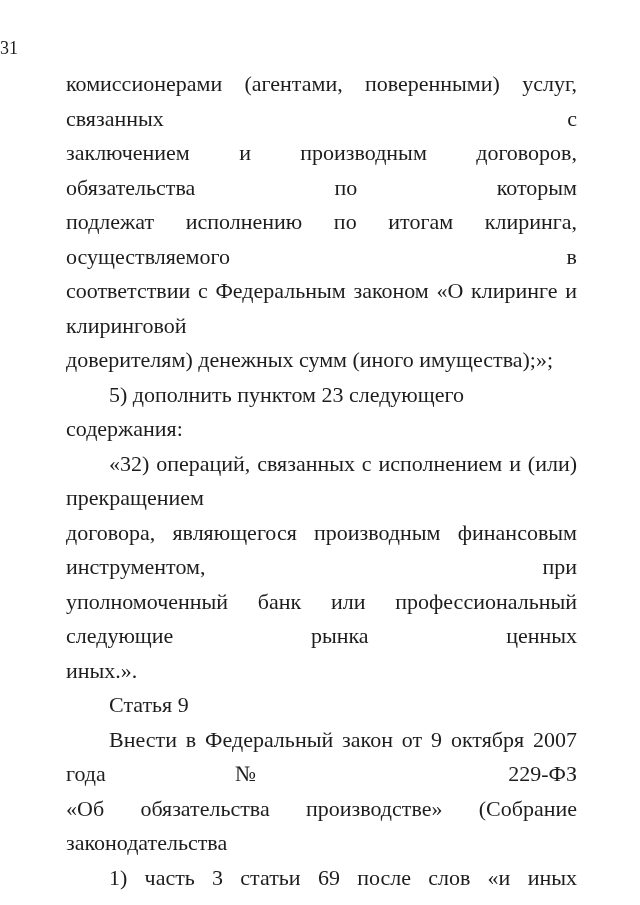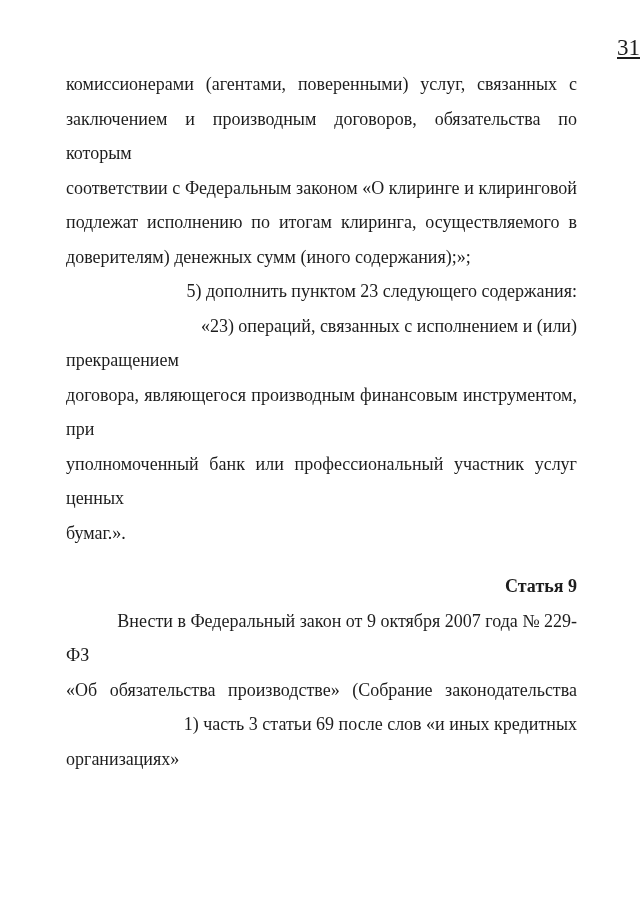--- a/index.html
+++ b/index.html
@@ -14,65 +14,62 @@
     background: #ffffff;
     font-family: "Liberation Serif", "DejaVu Serif", serif;
     color: #1d1d1d;
     overflow: hidden;
   }
   .page-number {
     position: absolute;
     top: 31px;
     left: 0;
     width: 100%;
-    text-align: right;
-    font-size: 23px;
+    text-align: left;
+    font-size: 18px;
     line-height: 34.5px;
-    text-decoration: underline;
   }
   .content {
     position: absolute;
     top: 67px;
     left: 66px;
     width: 511px;
   }
   .line {
-    font-size: 18px;
+    font-size: 22px;
     line-height: 34.5px;
     text-align: left;
     white-space: normal;
   }
   .jst {
     text-align: justify;
     text-align-last: justify;
   }
   .ind {
     text-indent: 43px;
-    text-align: right;
   }
   .bold {
-    font-weight: 700;
-    margin-top: 19px;
+    font-weight: 400;
   }
 </style>
 </head>
 <body>
 
 <div class="page">
   <div class="page-number">31</div>
   <div class="content">
     <div class="line jst">комиссионерами (агентами, поверенными) услуг, связанных с</div>
     <div class="line jst">заключением и производным договоров, обязательства по которым</div>
+    <div class="line jst">подлежат исполнению по итогам клиринга, осуществляемого в</div>
     <div class="line jst">соответствии с Федеральным законом «О клиринге и клиринговой</div>
-    <div class="line jst">подлежат исполнению по итогам клиринга, осуществляемого в</div>
-    <div class="line">доверителям) денежных сумм (иного содержания);»;</div>
+    <div class="line">доверителям) денежных сумм (иного имущества);»;</div>
     <div class="line ind">5) дополнить пунктом 23 следующего содержания:</div>
-    <div class="line ind jst">«23) операций, связанных с исполнением и (или) прекращением</div>
+    <div class="line ind jst">«32) операций, связанных с исполнением и (или) прекращением</div>
     <div class="line jst">договора, являющегося производным финансовым инструментом, при</div>
-    <div class="line jst">уполномоченный банк или профессиональный участник услуг ценных</div>
-    <div class="line">бумаг.».</div>
+    <div class="line jst">уполномоченный банк или профессиональный следующие рынка ценных</div>
+    <div class="line">иных.».</div>
     <div class="line ind bold">Статья 9</div>
     <div class="line ind jst">Внести в Федеральный закон от 9 октября 2007 года № 229-ФЗ</div>
     <div class="line jst">«Об обязательства производстве» (Собрание законодательства</div>
     <div class="line ind jst">1) часть 3 статьи 69 после слов «и иных кредитных организациях»</div>
 
   </div>
 </div>
 
 </body></html>

